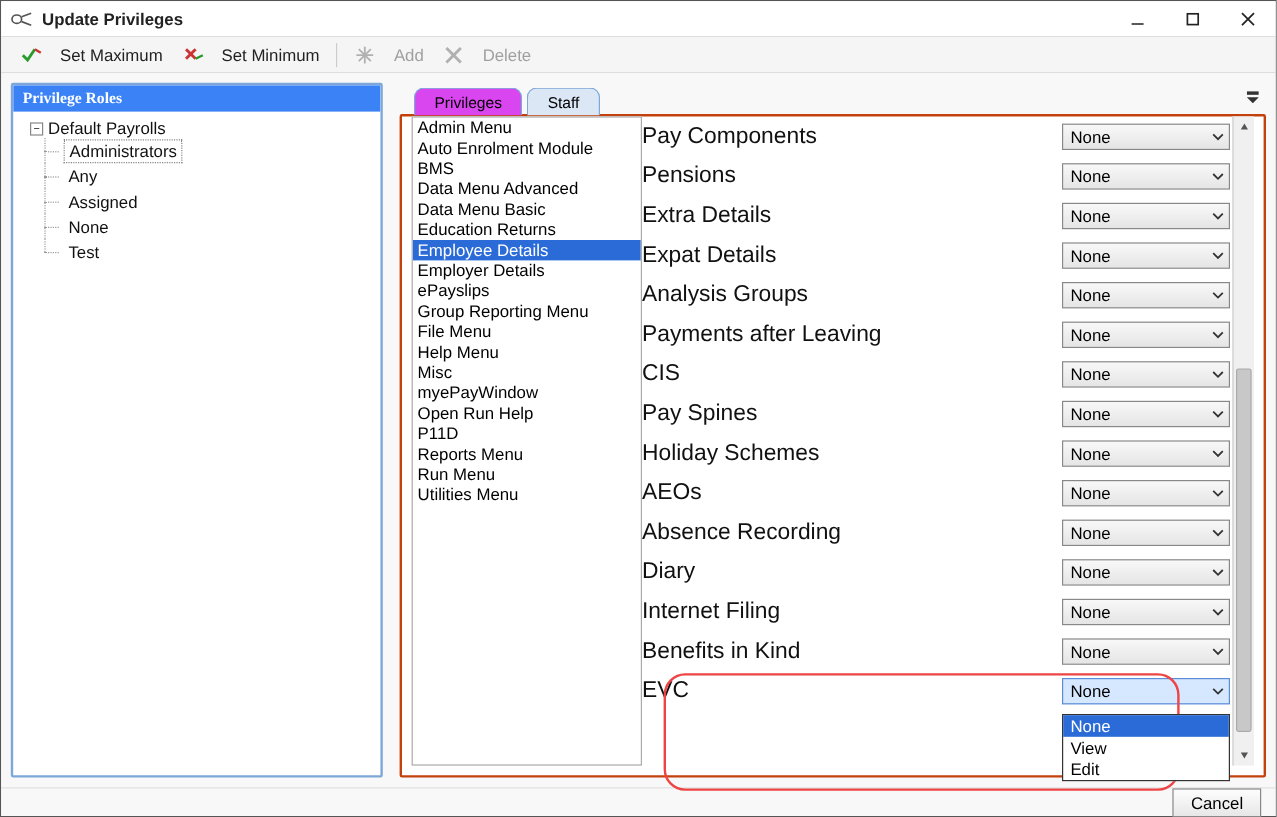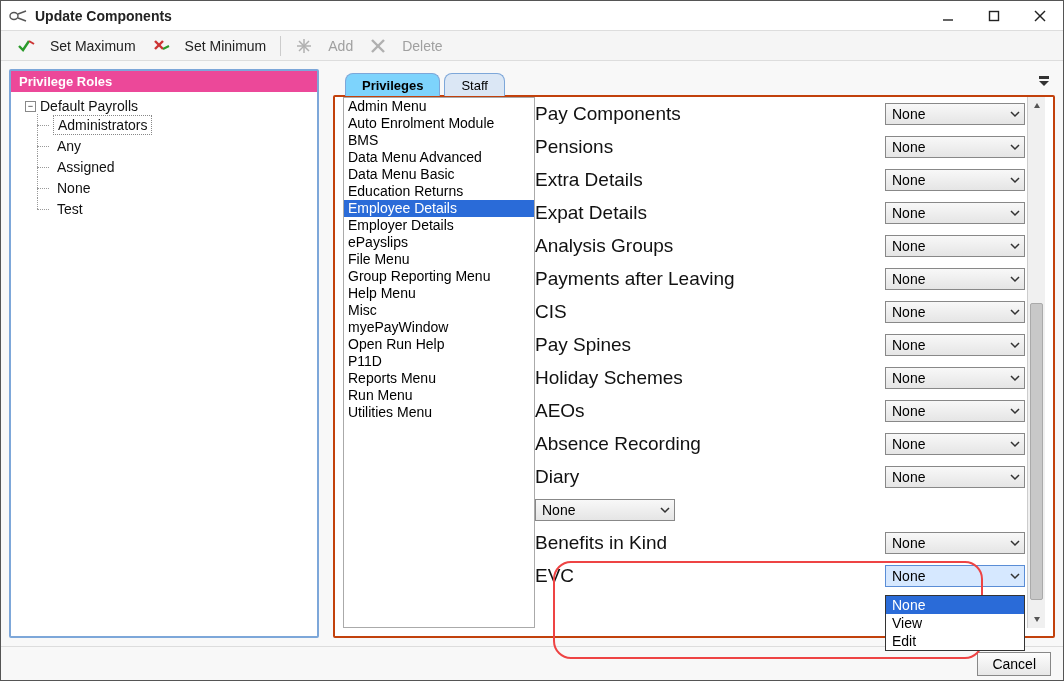--- a/index.html
+++ b/index.html
@@ -68,23 +68,24 @@
 
   .left-panel {
     width: 310px;
     border: 2px solid #7da7d9;
     border-radius: 2px;
     background:#fff;
     display:flex; flex-direction:column;
     overflow:hidden;
   }
   .left-header {
-    background:#ec4899; color:#fff;
+    background:#3b82f6; color:#fff;
     font-weight:700; font-size:13px;
     padding: 3px 8px;
+    font-family: Liberation Serif, serif;
   }
   .tree {
     padding: 6px 6px 6px 14px;
     font-size:14px;
     color:#111;
     flex:1;
     overflow:auto;
   }
   .tree-root { display:flex; align-items:center; gap:4px; }
   .tree-root .boxminus {
@@ -128,21 +129,21 @@
   .tab {
     padding: 4px 16px 3px 16px;
     border:1px solid #7da7d9;
     border-bottom:none;
     border-radius: 8px 8px 0 0;
     margin-right:4px;
     background:#dbe7f5;
     font-size:13px;
     position:relative; top:1px;
   }
-  .tab.active { background:#7dd3fc; font-weight:700; z-index:2; }
+  .tab.active { background:#d946ef; font-weight:400; z-index:2; }
   .tabstrip .menu-corner { margin-left:auto; margin-right:6px; font-size:12px; align-self:center; }
 
   .tabpage {
     flex:1;
     border:2px solid #c2410c;
     border-radius:2px;
     background:#fff;
     display:flex;
     padding:0 8px 8px 8px;
     min-height:0;
@@ -217,21 +218,21 @@
   .callout {
     position:absolute;
     border:2px solid #e44;
     border-radius:18px;
     pointer-events:none;
     z-index:10;
   }
 
   
   .footer {
-    height:34px;
+    height:24px;
     display:flex; justify-content:flex-end; align-items:center;
     padding: 0 12px;
     background:#f8f8f8;
     border-top:1px solid #ddd;
   }
   .btn {
     padding: 3px 14px;
     border:1px solid #888;
     background:linear-gradient(#fdfdfd,#e7e7e7);
     font-size:14px;
@@ -242,21 +243,21 @@
 
 <div class="window">
 
   <div class="titlebar">
     <span class="app-icon">
       <svg viewBox="0 0 18 14">
           <ellipse cx="5" cy="7" rx="4" ry="3.5" fill="none" stroke="#555" stroke-width="1.4"></ellipse>
           <path d="M9 5 L17 2 M9 9 L17 12" stroke="#555" stroke-width="1.4" fill="none"></path>
         </svg>
     </span>
-    <span class="title">Update Components</span>
+    <span class="title">Update Privileges</span>
     <span class="spacer"></span>
     <div class="win-btns">
       <div class="win-btn">
         <svg width="12" height="12">
             <line x1="1" y1="10" x2="11" y2="10" stroke="#222" stroke-width="1.4"></line>
           </svg>
       </div>
       <div class="win-btn">
         <svg width="12" height="12">
             <rect x="1.5" y="1.5" width="9" height="9" fill="none" stroke="#222" stroke-width="1.4"></rect>
@@ -360,22 +361,22 @@
         <div class="listbox" id="listbox">
             <div class="li">Admin Menu</div>
             <div class="li">Auto Enrolment Module</div>
             <div class="li">BMS</div>
             <div class="li">Data Menu Advanced</div>
             <div class="li">Data Menu Basic</div>
             <div class="li">Education Returns</div>
             <div class="li sel">Employee Details</div>
             <div class="li">Employer Details</div>
             <div class="li">ePayslips</div>
+            <div class="li">Group Reporting Menu</div>
             <div class="li">File Menu</div>
-            <div class="li">Group Reporting Menu</div>
             <div class="li">Help Menu</div>
             <div class="li">Misc</div>
             <div class="li">myePayWindow</div>
             <div class="li">Open Run Help</div>
             <div class="li">P11D</div>
             <div class="li">Reports Menu</div>
             <div class="li">Run Menu</div>
             <div class="li">Utilities Menu</div>
           </div>
         <div class="grid-wrap">
@@ -506,20 +507,21 @@
                 <div class="dd" id="dd-11">
                   <span>None</span>
                   <span class="chev">
                     <svg width="10" height="10">
                       <polyline points="1,3 5,7 9,3" fill="none" stroke="#333" stroke-width="1.5"></polyline>
                     </svg>
                   </span>
                 </div>
               </div>
               <div class="row">
+                <div class="rl">Internet Filing</div>
                 <div class="dd" id="dd-12">
                   <span>None</span>
                   <span class="chev">
                     <svg width="10" height="10">
                       <polyline points="1,3 5,7 9,3" fill="none" stroke="#333" stroke-width="1.5"></polyline>
                     </svg>
                   </span>
                 </div>
               </div>
               <div class="row">

